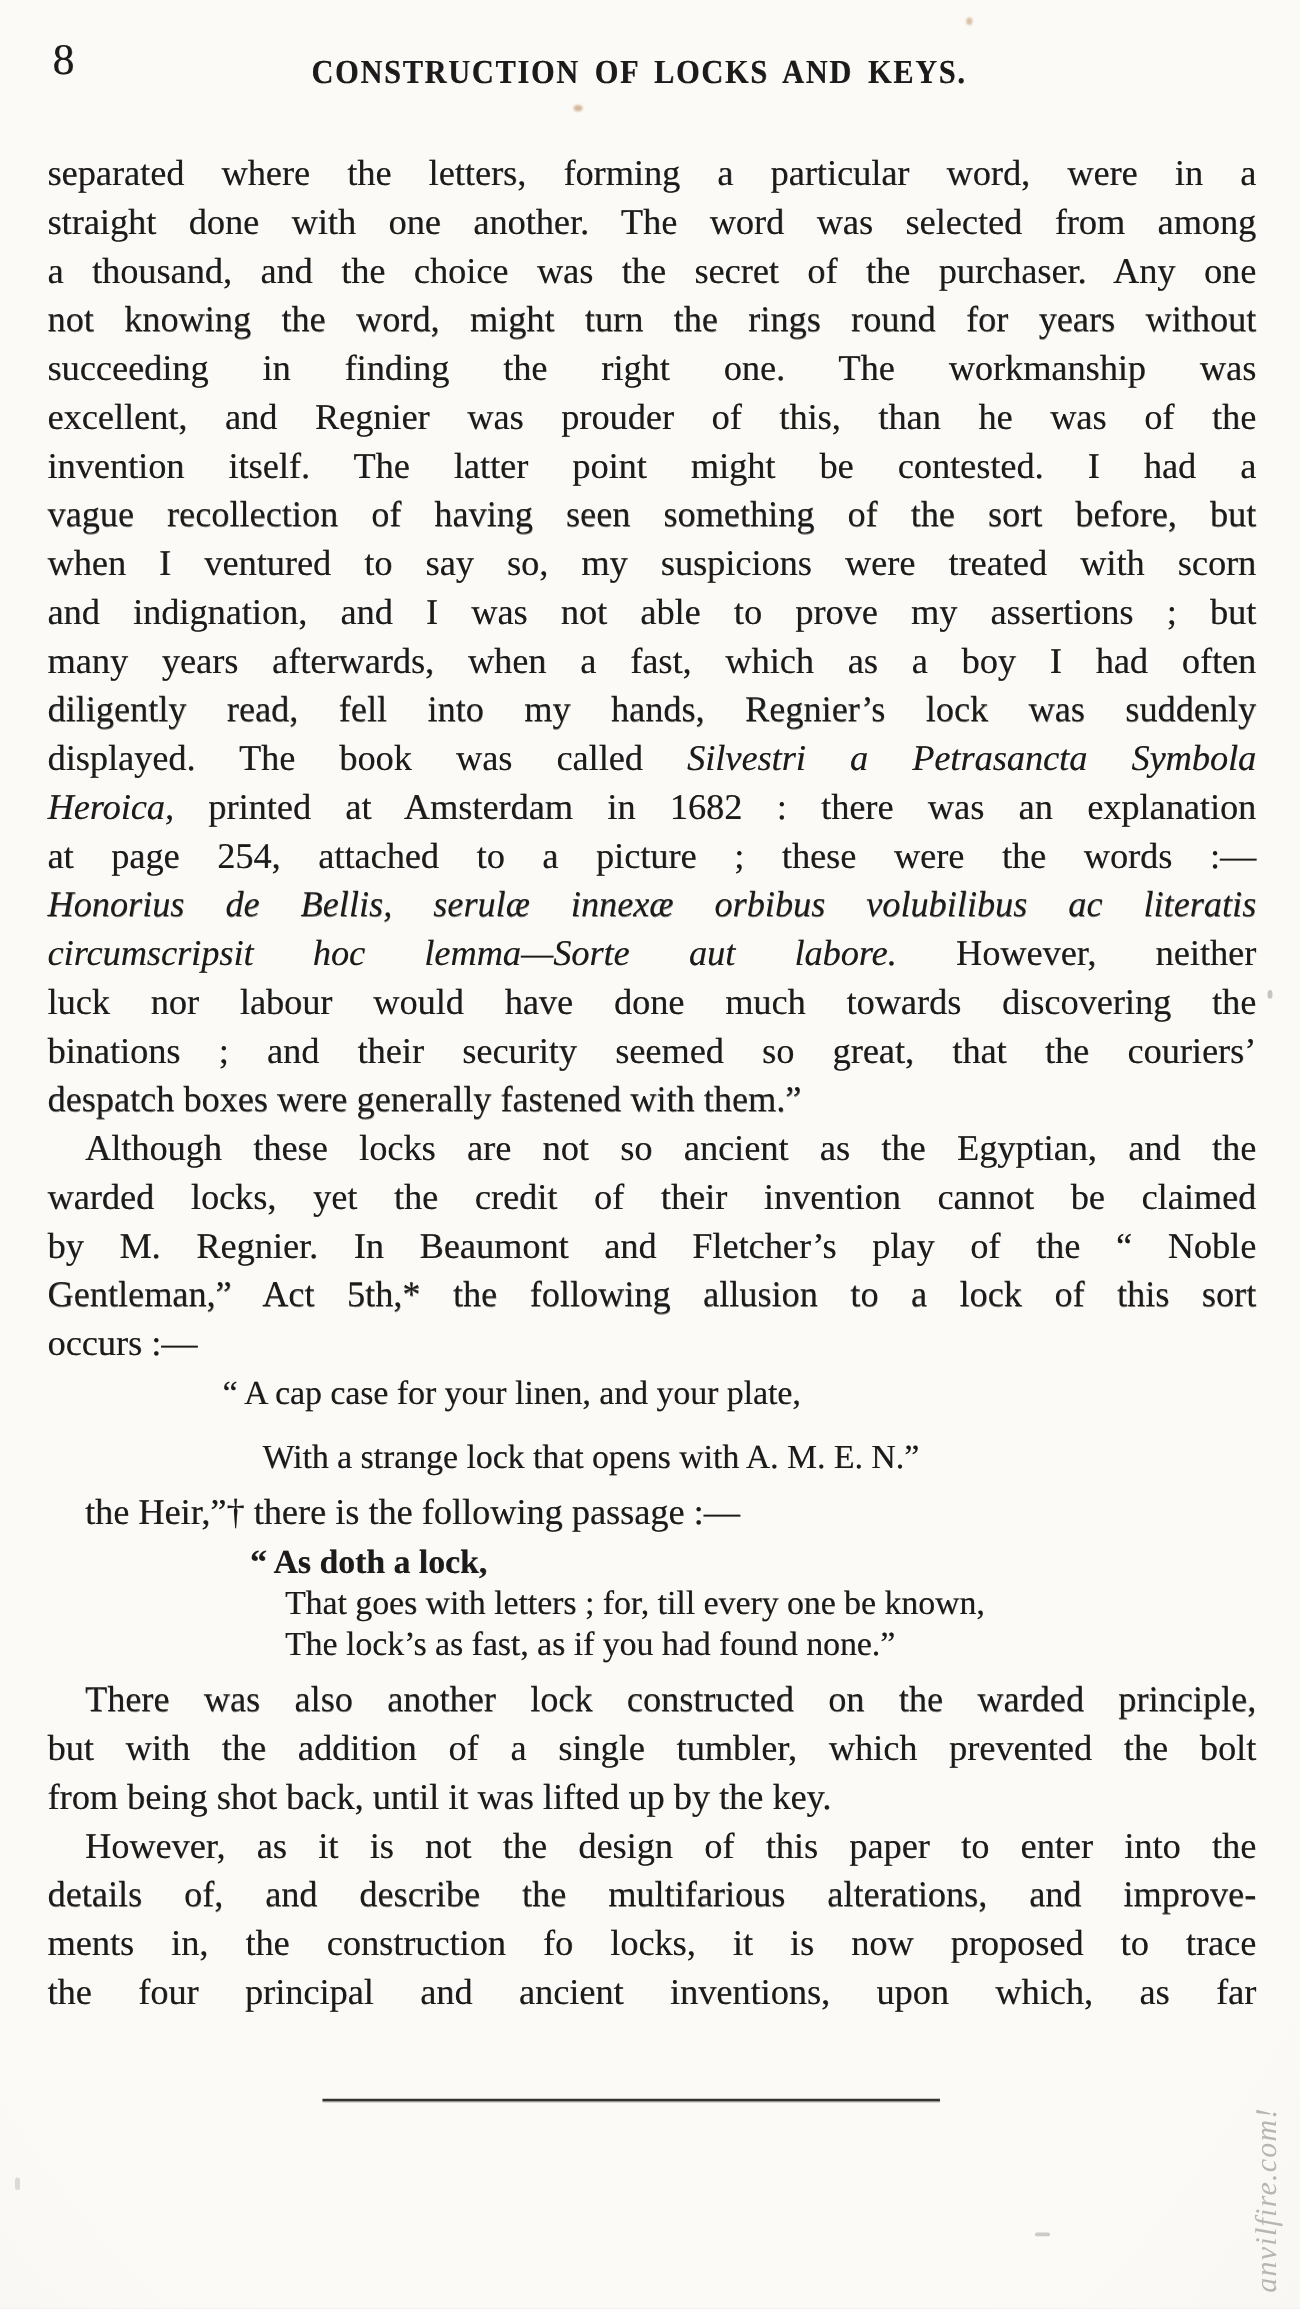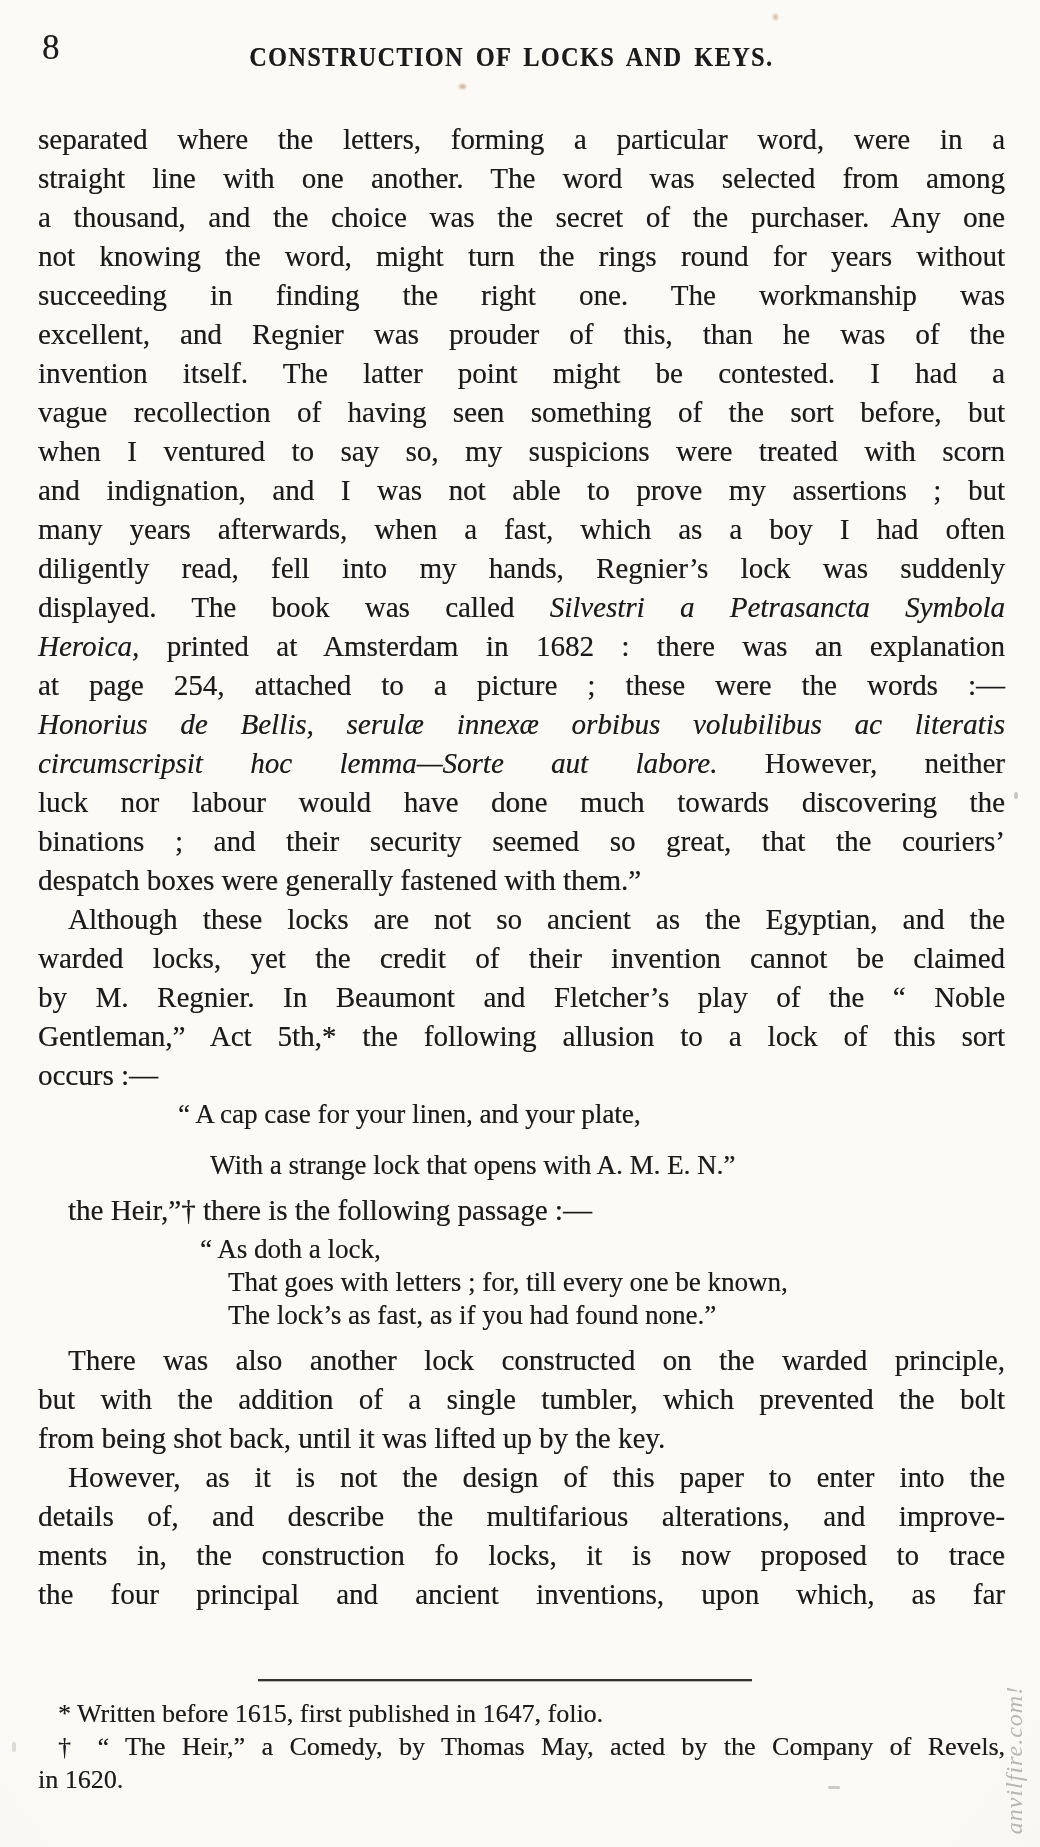--- a/index.html
+++ b/index.html
@@ -32,21 +32,21 @@
     font-size:29px;line-height:39px;
   }
   .line{text-align:justify;text-align-last:justify;}
   .line.last{text-align-last:left;}
   .paragraph.indent .line:first-child{text-indent:30px;}
   .it{font-style:italic;}
   .quote{font-size:27px;line-height:33px;margin:3px 0 9px 0;}
   .quote .line{text-align:center;text-align-last:left;}
   #body-host .block:nth-child(3) .line:first-child{padding-left:140px;}
   #body-host .block:nth-child(3) .line:not(:first-child){padding-left:172px;margin-top:18px;}
-  #body-host .block:nth-child(5) .line:first-child{padding-left:162px;}
+  #body-host .block:nth-child(5) .line:first-child{padding-left:162px;font-weight:bold;}
   #body-host .block:nth-child(5) .line:not(:first-child){padding-left:190px;}
   
   .footnote-rule{
     position:absolute;left:258px;top:1679px;width:494px;height:2px;
     background:#35332f;box-shadow:0 1px 0 rgba(60,58,54,.35);
   }
   .footnotes-col{
     position:absolute;left:38px;top:1697px;width:967px;
     font-size:26px;line-height:33px;
   }
@@ -73,21 +73,21 @@
 <div class="page">
 
   <div class="running-header">
     <div class="page-number">8</div>
     <div class="running-title">CONSTRUCTION OF LOCKS AND KEYS.</div>
   </div>
 
   <div class="body-col" id="body-host">
       <div class="block paragraph">
         <div class="line"><span>separated where the letters, forming a particular word, were in a</span></div>
-        <div class="line"><span>straight line with one another.  The word was selected from among</span></div>
+        <div class="line"><span>straight done with one another.  The word was selected from among</span></div>
         <div class="line"><span>a thousand, and the choice was the secret of the purchaser.  Any one</span></div>
         <div class="line"><span>not knowing the word, might turn the rings round for years without</span></div>
         <div class="line"><span>succeeding in finding the right one.  The workmanship was</span></div>
         <div class="line"><span>excellent, and Regnier was prouder of this, than he was of the</span></div>
         <div class="line"><span>invention itself.  The latter point might be contested.  I had a</span></div>
         <div class="line"><span>vague recollection of having seen something of the sort before, but</span></div>
         <div class="line"><span>when I ventured to say so, my suspicions were treated with scorn</span></div>
         <div class="line"><span>and indignation, and I was not able to prove my assertions ; but</span></div>
         <div class="line"><span>many years afterwards, when a fast, which as a boy I had often</span></div>
         <div class="line"><span>diligently read, fell into my hands, Regnier’s lock was suddenly</span></div>
@@ -127,29 +127,20 @@
       <div class="block paragraph indent">
         <div class="line"><span>However, as it is not the design of this paper to enter into the</span></div>
         <div class="line"><span>details of, and describe the multifarious alterations, and improve-</span></div>
         <div class="line"><span>ments in, the construction fo locks, it is now proposed to trace</span></div>
         <div class="line"><span>the four principal and ancient inventions, upon which, as far</span></div>
       </div>
     </div>
 
   <div class="footnote-rule"></div>
 
-  <div class="footnotes-col" id="footnote-host">
-      <div class="block paragraph indent">
-        <div class="line last"><span>* Written before 1615, first published in 1647, folio.</span></div>
-      </div>
-      <div class="block paragraph indent">
-        <div class="line"><span>† “ The Heir,” a Comedy, by Thomas May, acted by the Company of Revels,</span></div>
-        <div class="line last"><span>in 1620.</span></div>
-      </div>
-    </div>
 
   <div class="watermark">anvilfire.com!</div>
 
   <div class="speck s1"></div>
   <div class="speck s2"></div>
   <div class="speck s3"></div>
   <div class="speck s4"></div>
   <div class="speck s5"></div>
 
 </div>

